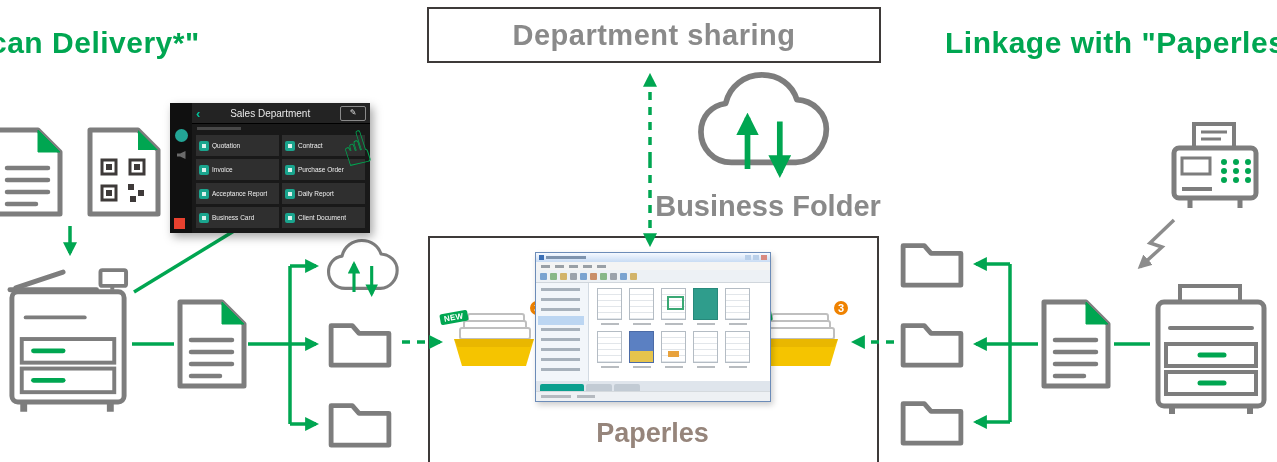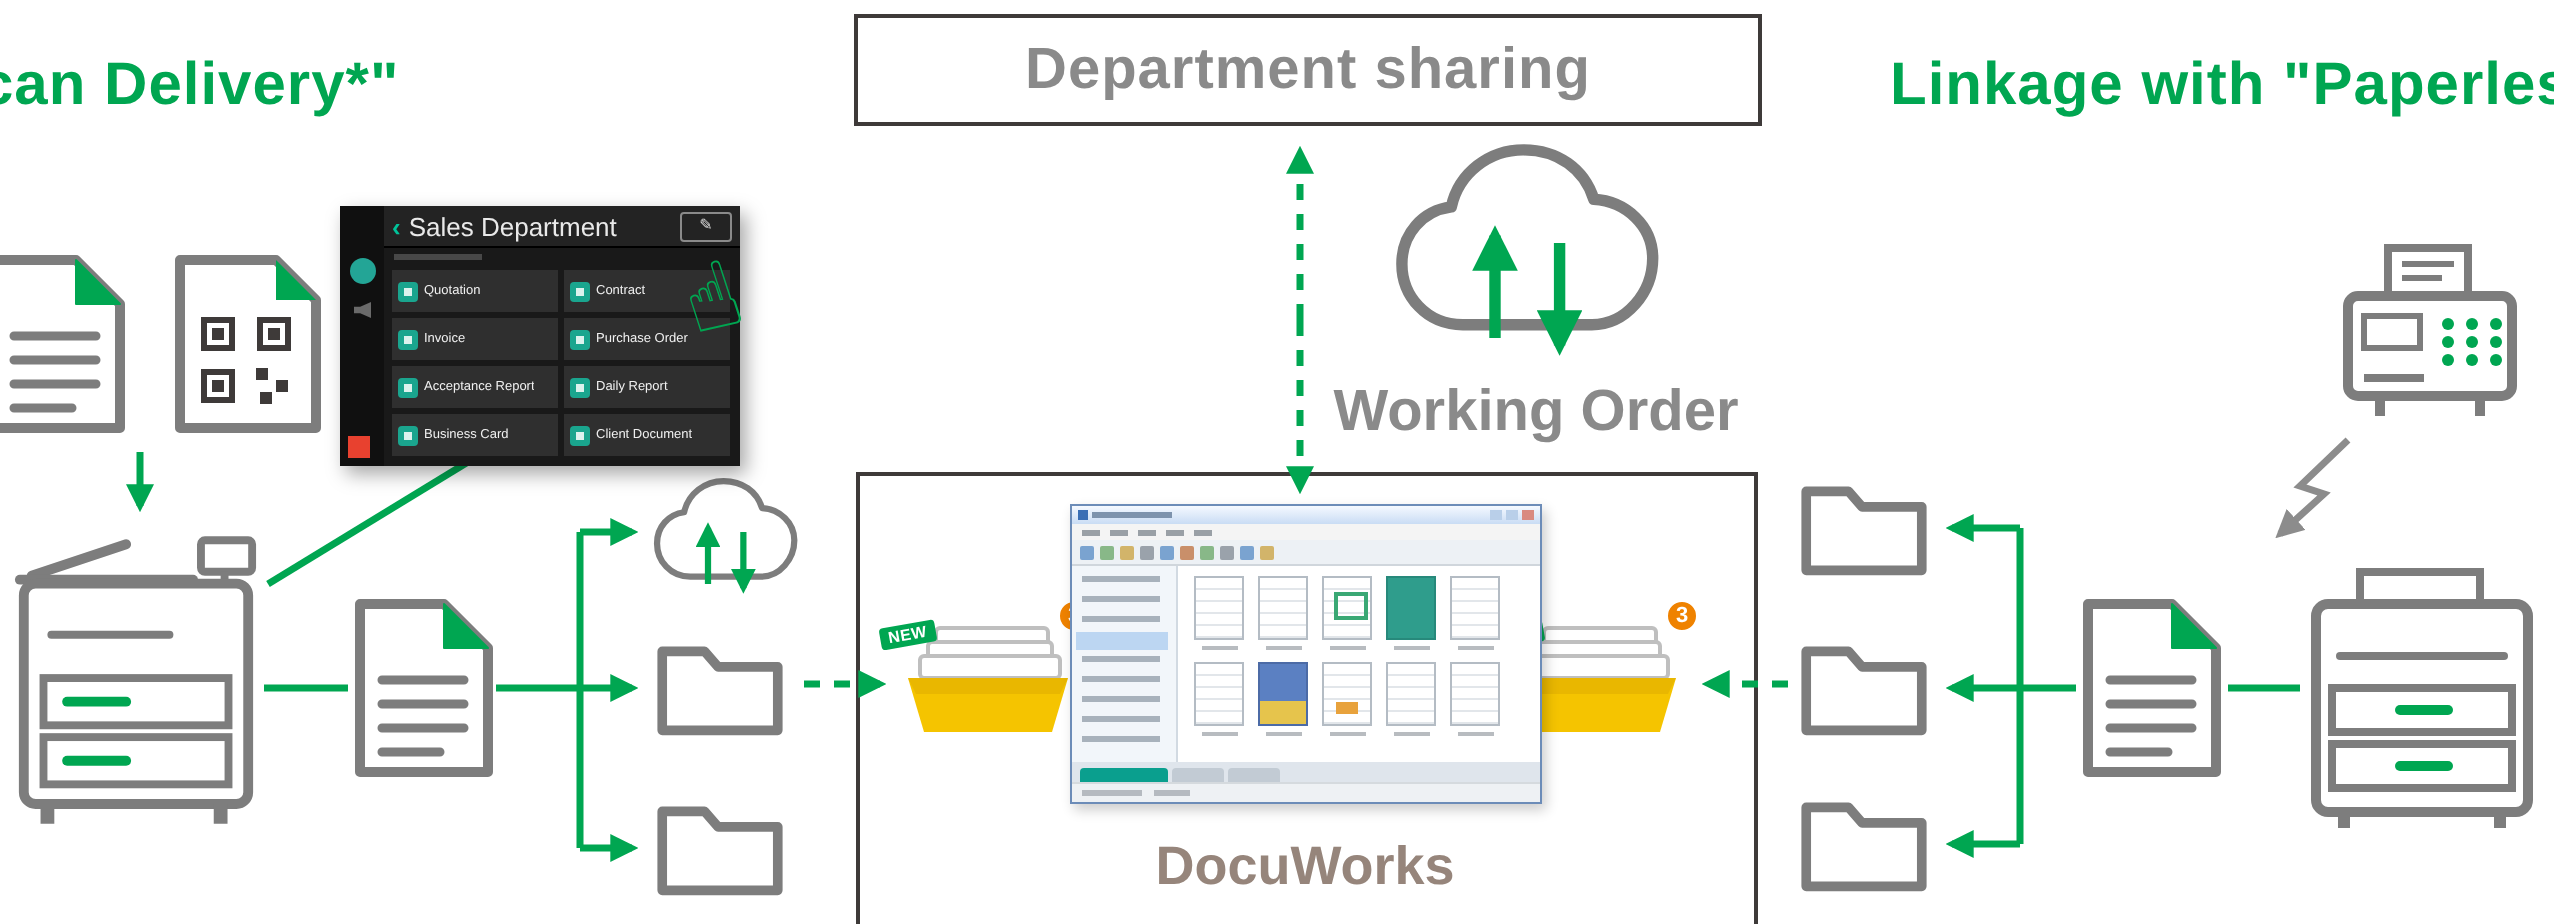--- a/index.html
+++ b/index.html
@@ -36,21 +36,21 @@
   .app-rail{width:22px;background:#101010;display:flex;flex-direction:column;align-items:center;
       padding-top:26px;position:relative;flex:none;}
   .app-avatar{width:13px;height:13px;border-radius:50%;background:#23a596;}
   .app-speaker{margin-top:9px;width:9px;height:8px;background:#6a6a6a;
       clip-path:polygon(0 30%,40% 30%,100% 0,100% 100%,40% 70%,0 70%);}
   .app-red{position:absolute;bottom:4px;left:4px;width:11px;height:11px;background:#e8412f;}
   .app-main{flex:1;display:flex;flex-direction:column;min-width:0;}
   .app-header{height:20px;display:flex;align-items:center;gap:4px;padding:0 4px;background:#232323;
       border-bottom:1px solid #000;}
   .back-icon{color:#00c39a;font-size:13px;line-height:1;font-weight:bold;}
-  .app-title{color:#e9e9e9;font-size:13px;flex:1;white-space:nowrap;overflow:hidden;}
+  .app-title{color:#e9e9e9;font-size:10px;flex:1;white-space:nowrap;overflow:hidden;text-align:center;}
   .app-edit{width:24px;height:13px;border:1px solid #8a8a8a;border-radius:2px;display:flex;
       align-items:center;justify-content:center;flex:none;}
   .edit-icon{color:#ddd;font-size:8px;line-height:1;}
   .app-sub{height:9px;display:flex;align-items:center;padding-left:5px;}
   .app-sub-bar{width:44px;height:3px;background:#484848;}
   .app-tiles{flex:1;display:grid;grid-template-columns:1fr 1fr;gap:3px;padding:2px 5px 5px 4px;}
   .app-tile{background:#2f2f2f;display:flex;align-items:center;gap:3px;padding:0 3px;min-width:0;}
   .tile-icon{width:10px;height:10px;border-radius:2px;background:#1aa58e;flex:none;position:relative;}
   .tile-icon::after{content:"";position:absolute;inset:3px;background:#fff;opacity:.85;}
   .tile-label{color:#f0f0f0;font-size:6.5px;white-space:nowrap;overflow:hidden;}
@@ -191,24 +191,24 @@
       <polygon points="6,31 86,31 82,39 10,39" fill="#dba900" opacity=".45"></polygon>
     </g>
   </defs>
 </svg>
 
 <div class="title-left">can Delivery*"</div>
 <div class="info-box">
   <span>Department sharing</span>
 </div>
 <div class="title-right">Linkage with "Paperles</div>
-<div class="wf-label">Working Order</div>
+<div class="wf-label">Business Folder</div>
 
 <div class="dw-box"></div>
-<div class="dw-label">DocuWorks</div>
+<div class="dw-label">Paperles</div>
 
 <svg id="connectors" width="1277" height="462">
   <g stroke="#00a651" stroke-width="3.5" fill="none">
 
     <path d="M70 226 V253" marker-end="url(#ah)"></path>
 
     <path d="M134 292 L234 231"></path>
 
     <path d="M132 344 H174"></path>
 

